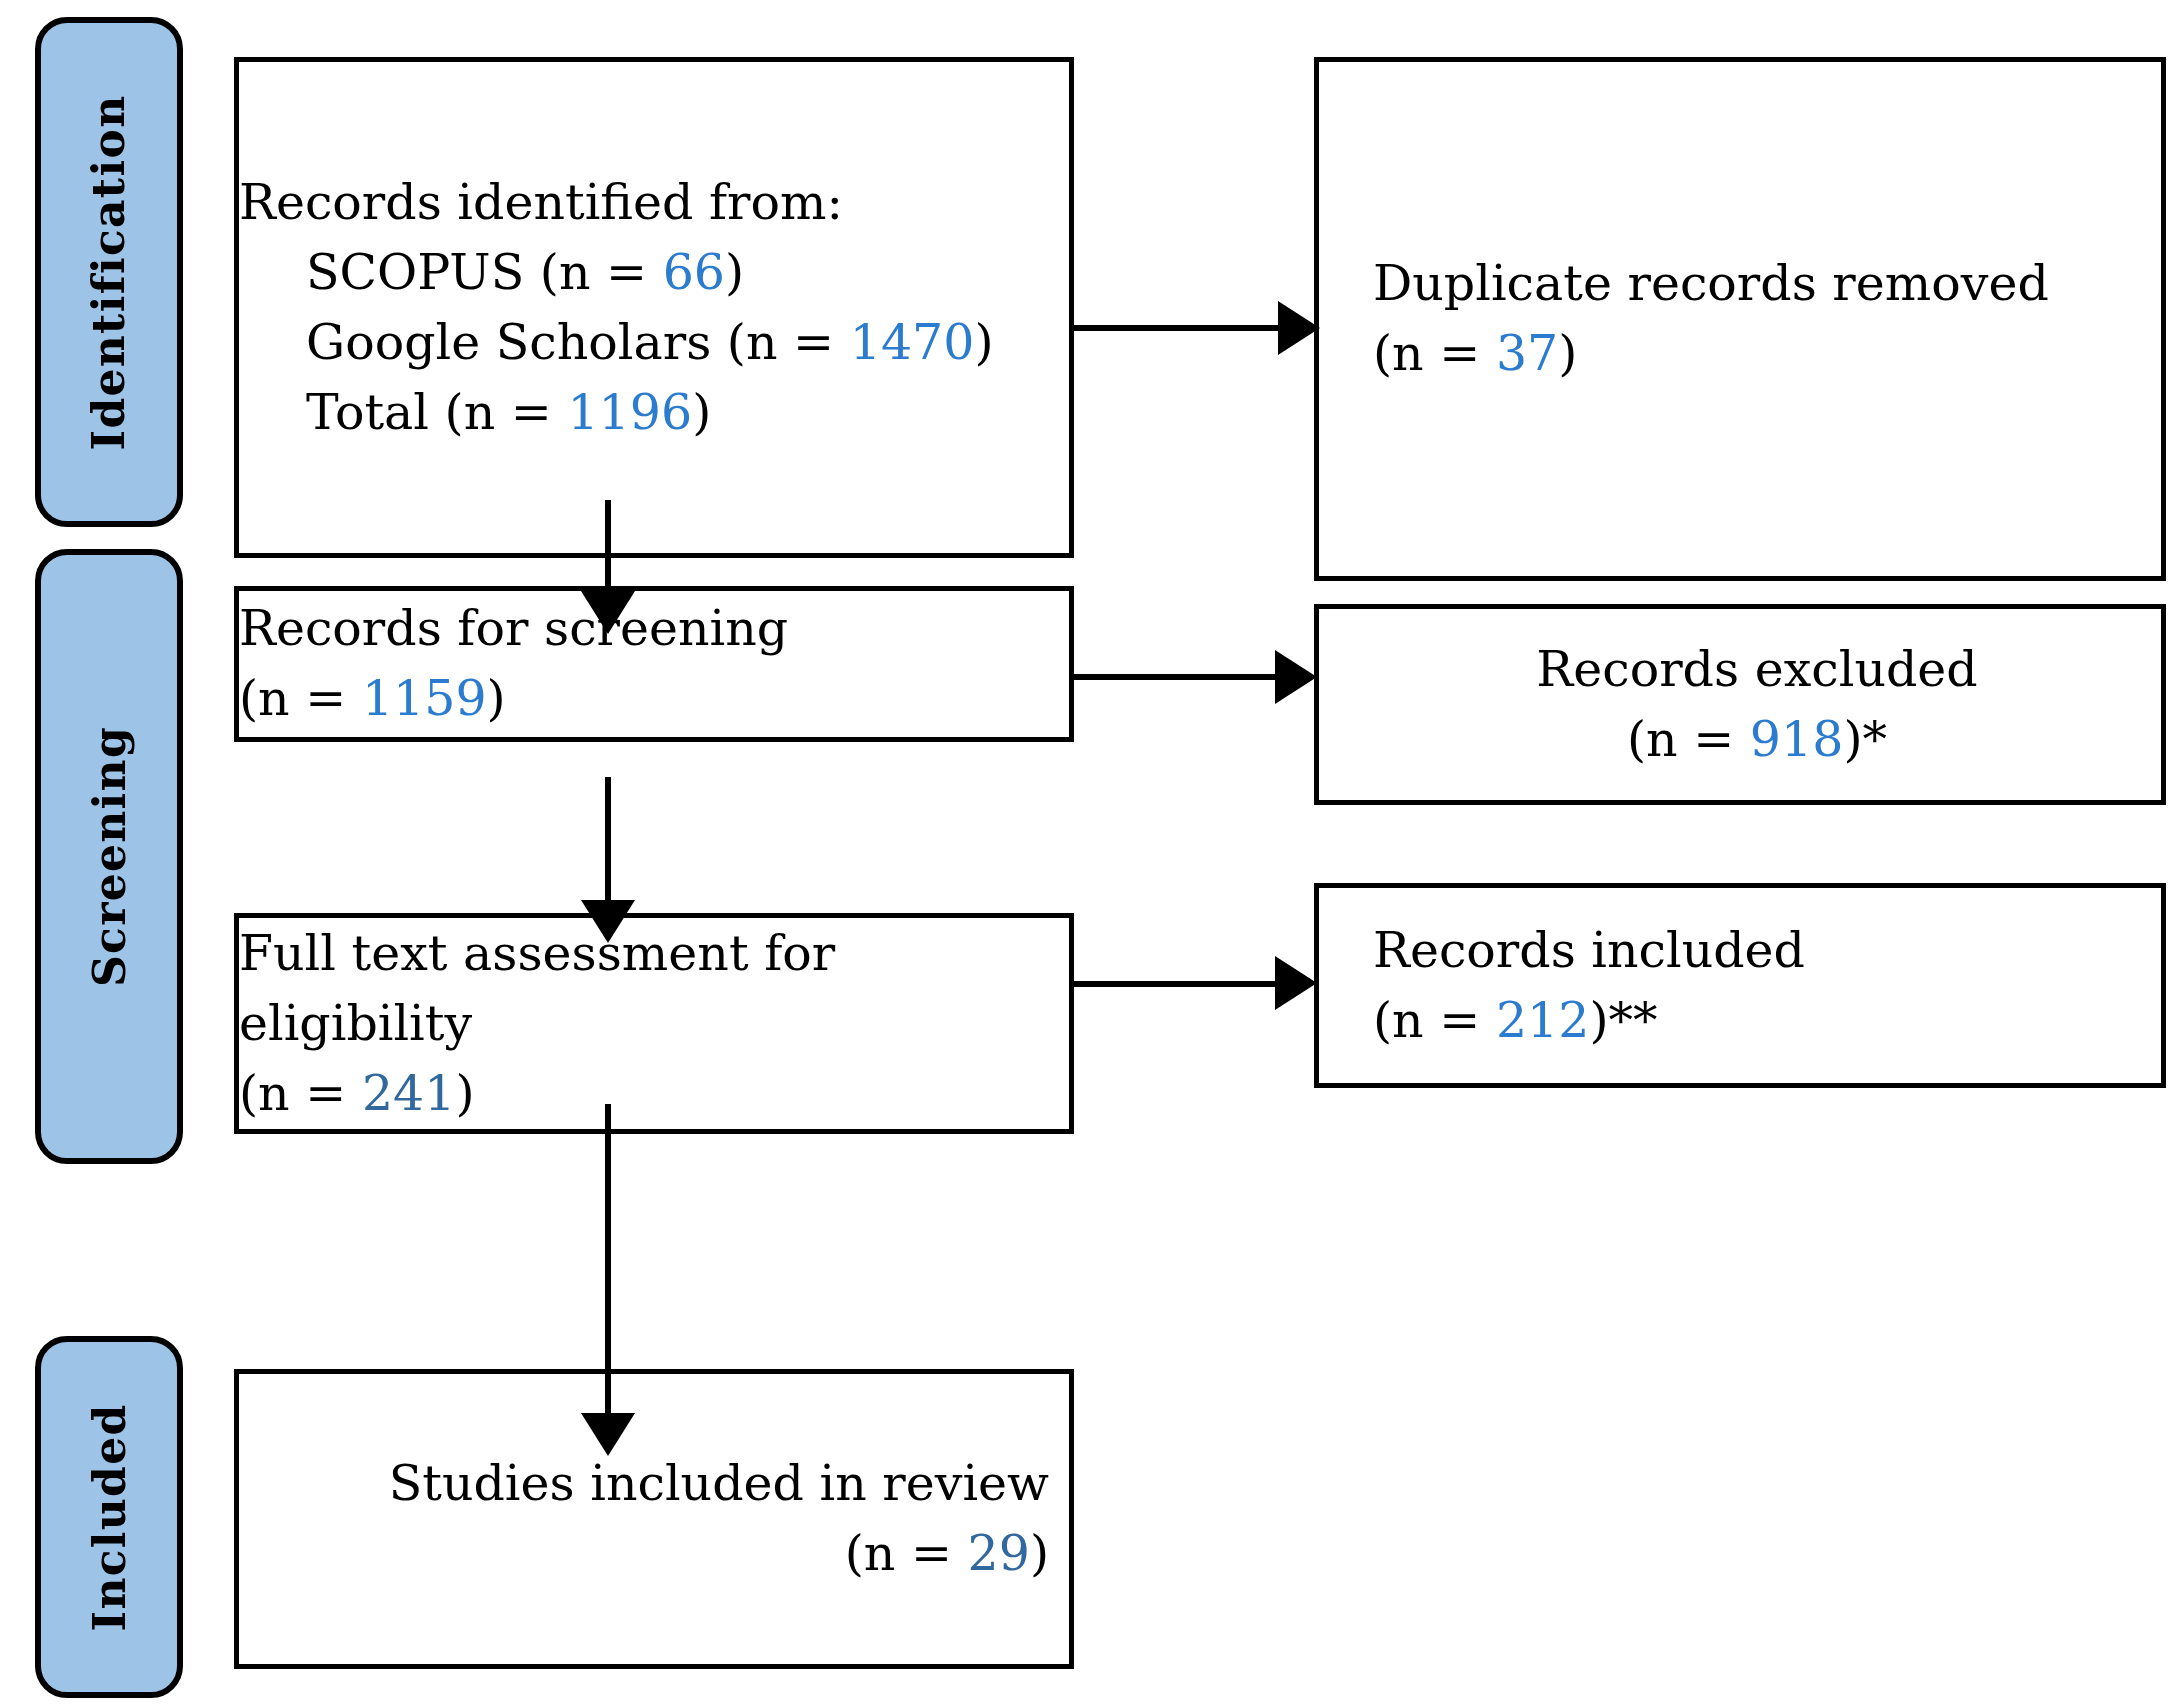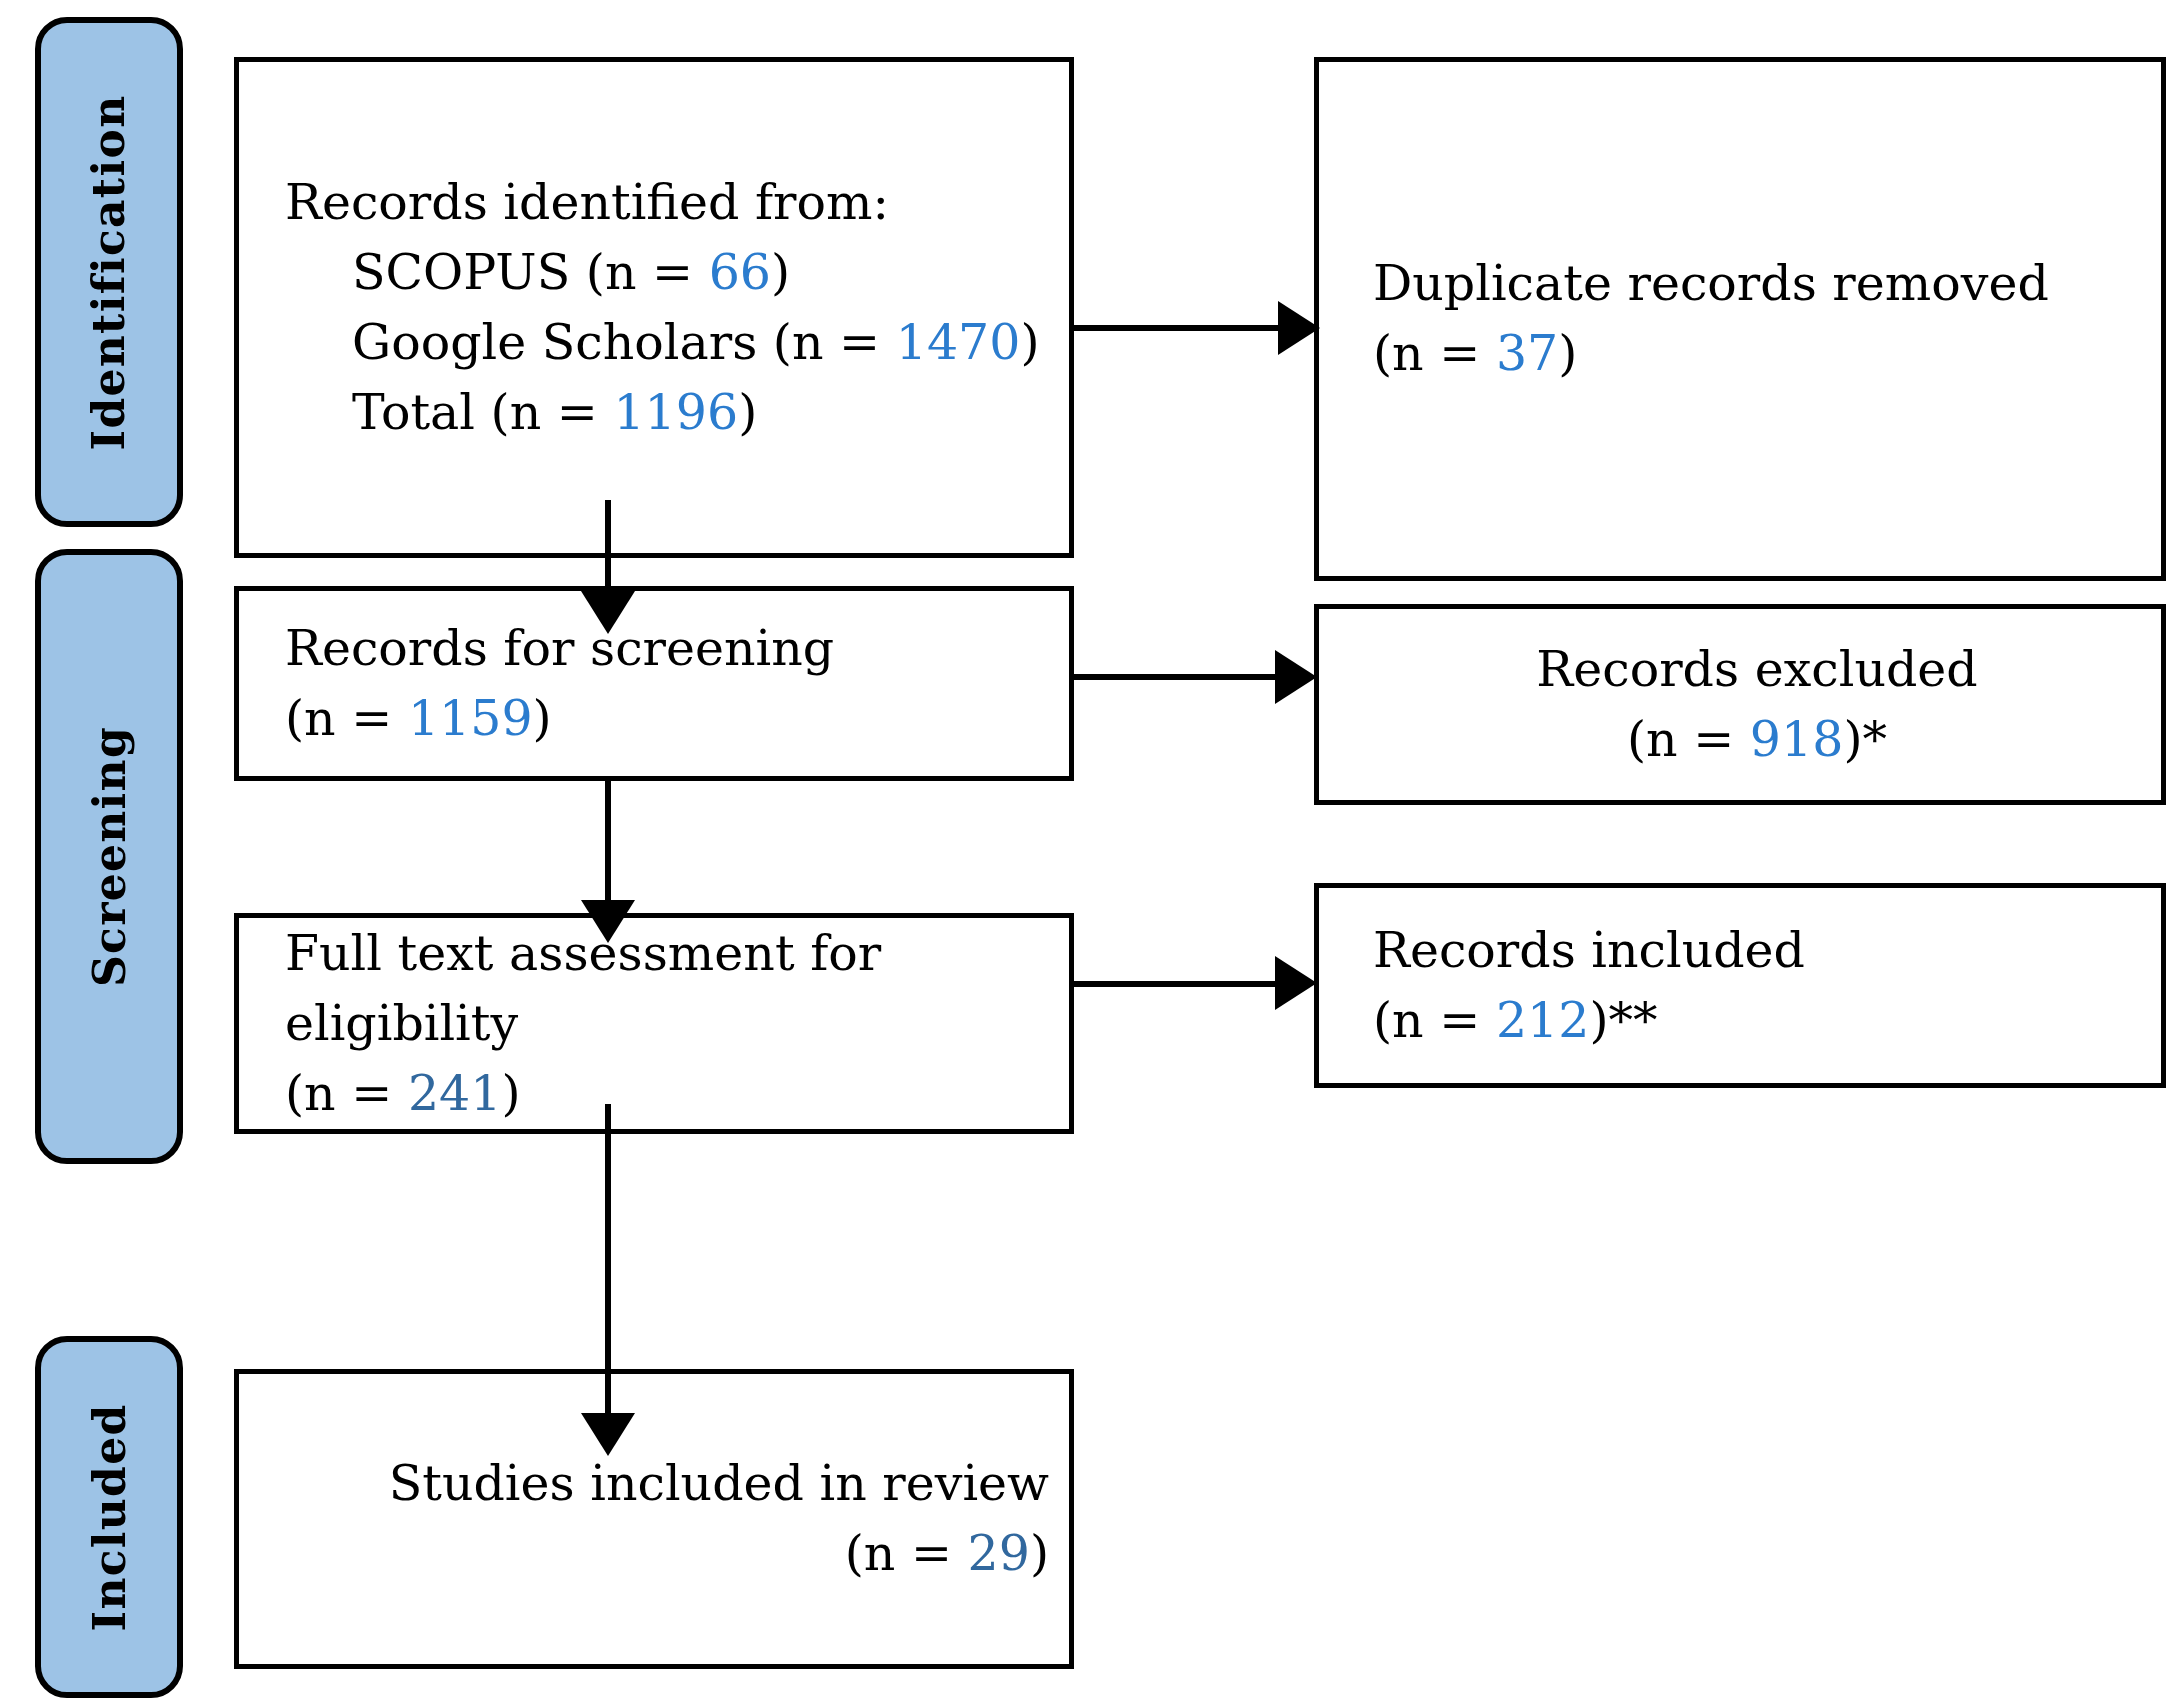--- a/index.html
+++ b/index.html
@@ -35,27 +35,27 @@
   #stage-identification{top:17px;height:510px;}
   #stage-screening{top:549px;height:615px;}
   #stage-included{top:1336px;height:362px;}
 
   .fbox{
     position:absolute;
     background:#ffffff;
     border:5.4px solid var(--line-black);
     display:flex;flex-direction:column;justify-content:center;
     font-size:49px;line-height:70px;
-    padding-left:46px;padding-right:20px;
+    padding-right:20px;
     z-index:2;
   }
   .fbox.right{left:1314px;width:852px;padding-left:54px;}
   .fbox.left{left:234px;width:840px;}
   #box-identified{top:57px;height:501px;}
-  #box-screening{top:586px;height:195px;}
+  #box-screening{top:586px;height:156px;}
   #box-fulltext{top:913px;height:221px;}
   #box-studies{top:1369px;height:300px;text-align:right;}
   #box-duplicates{top:57px;height:524px;}
   #box-excluded{top:604px;height:201px;text-align:center;}
   #box-included{top:883px;height:205px;}
 
   .indent{margin-left:67px;}
   .num[data-tone="bright"]{color:var(--count-bright-blue);}
   .num[data-tone="dark"]{color:var(--count-dark-blue);margin-top:32px;}
 

